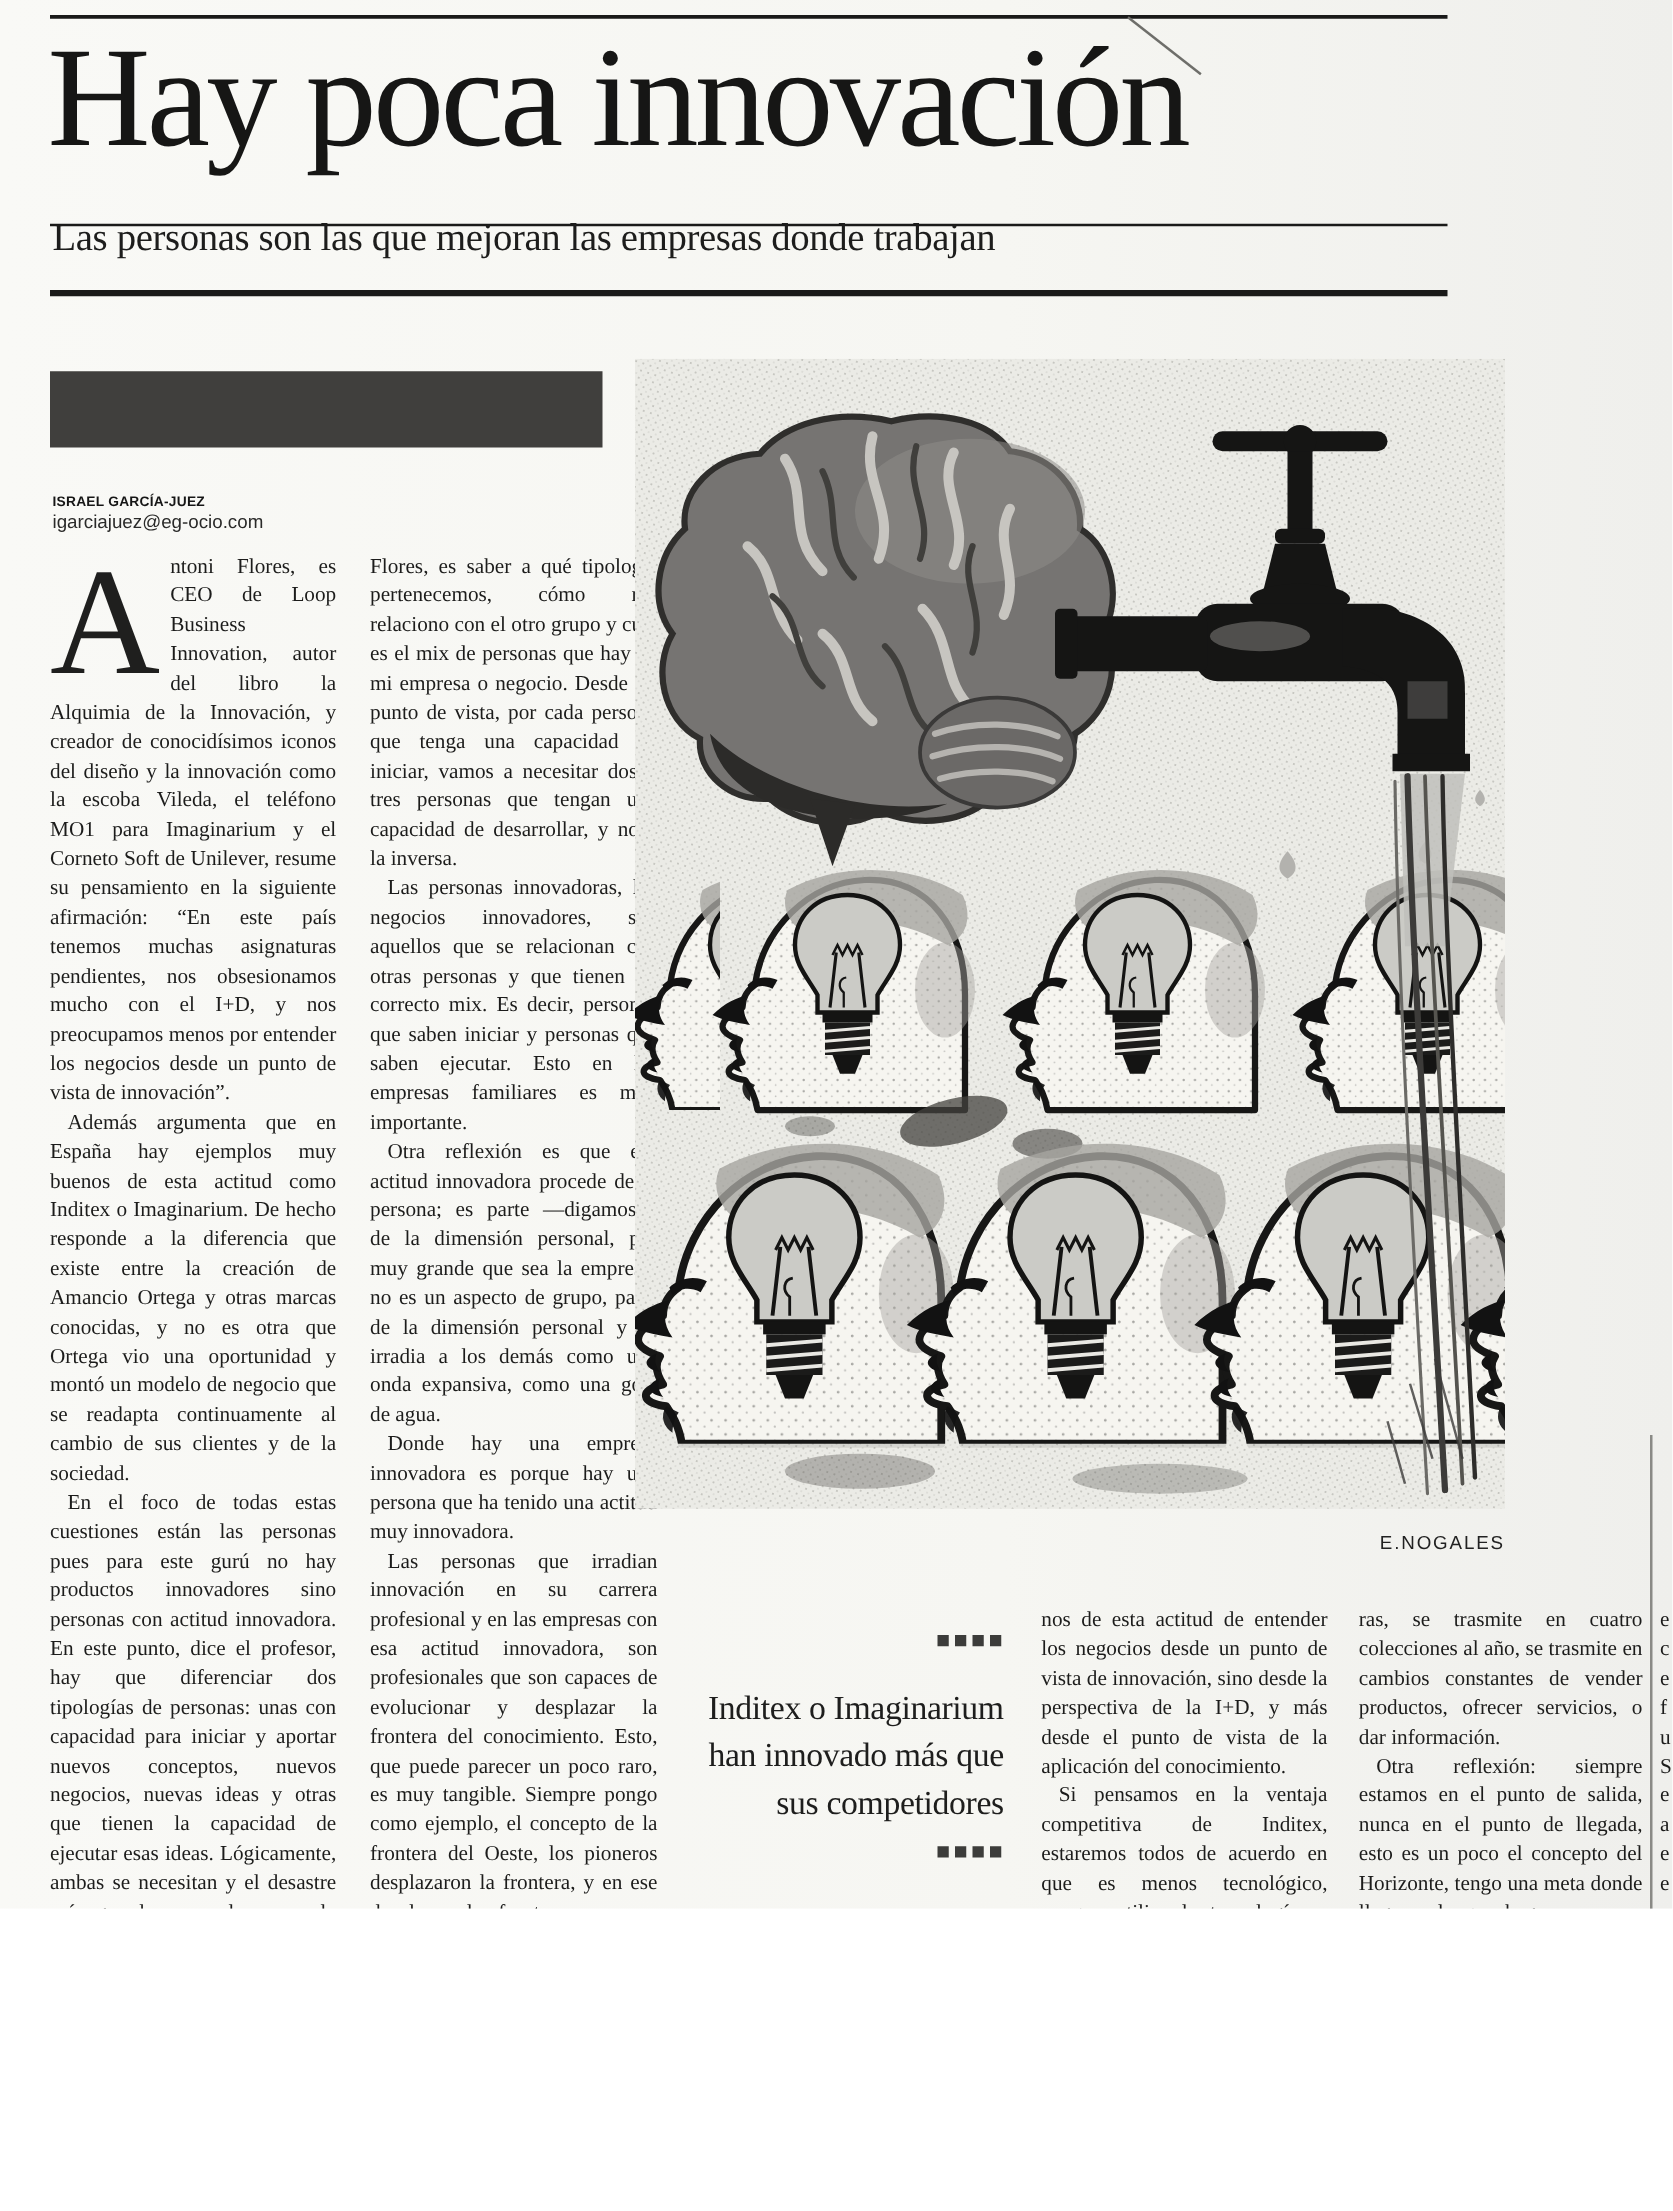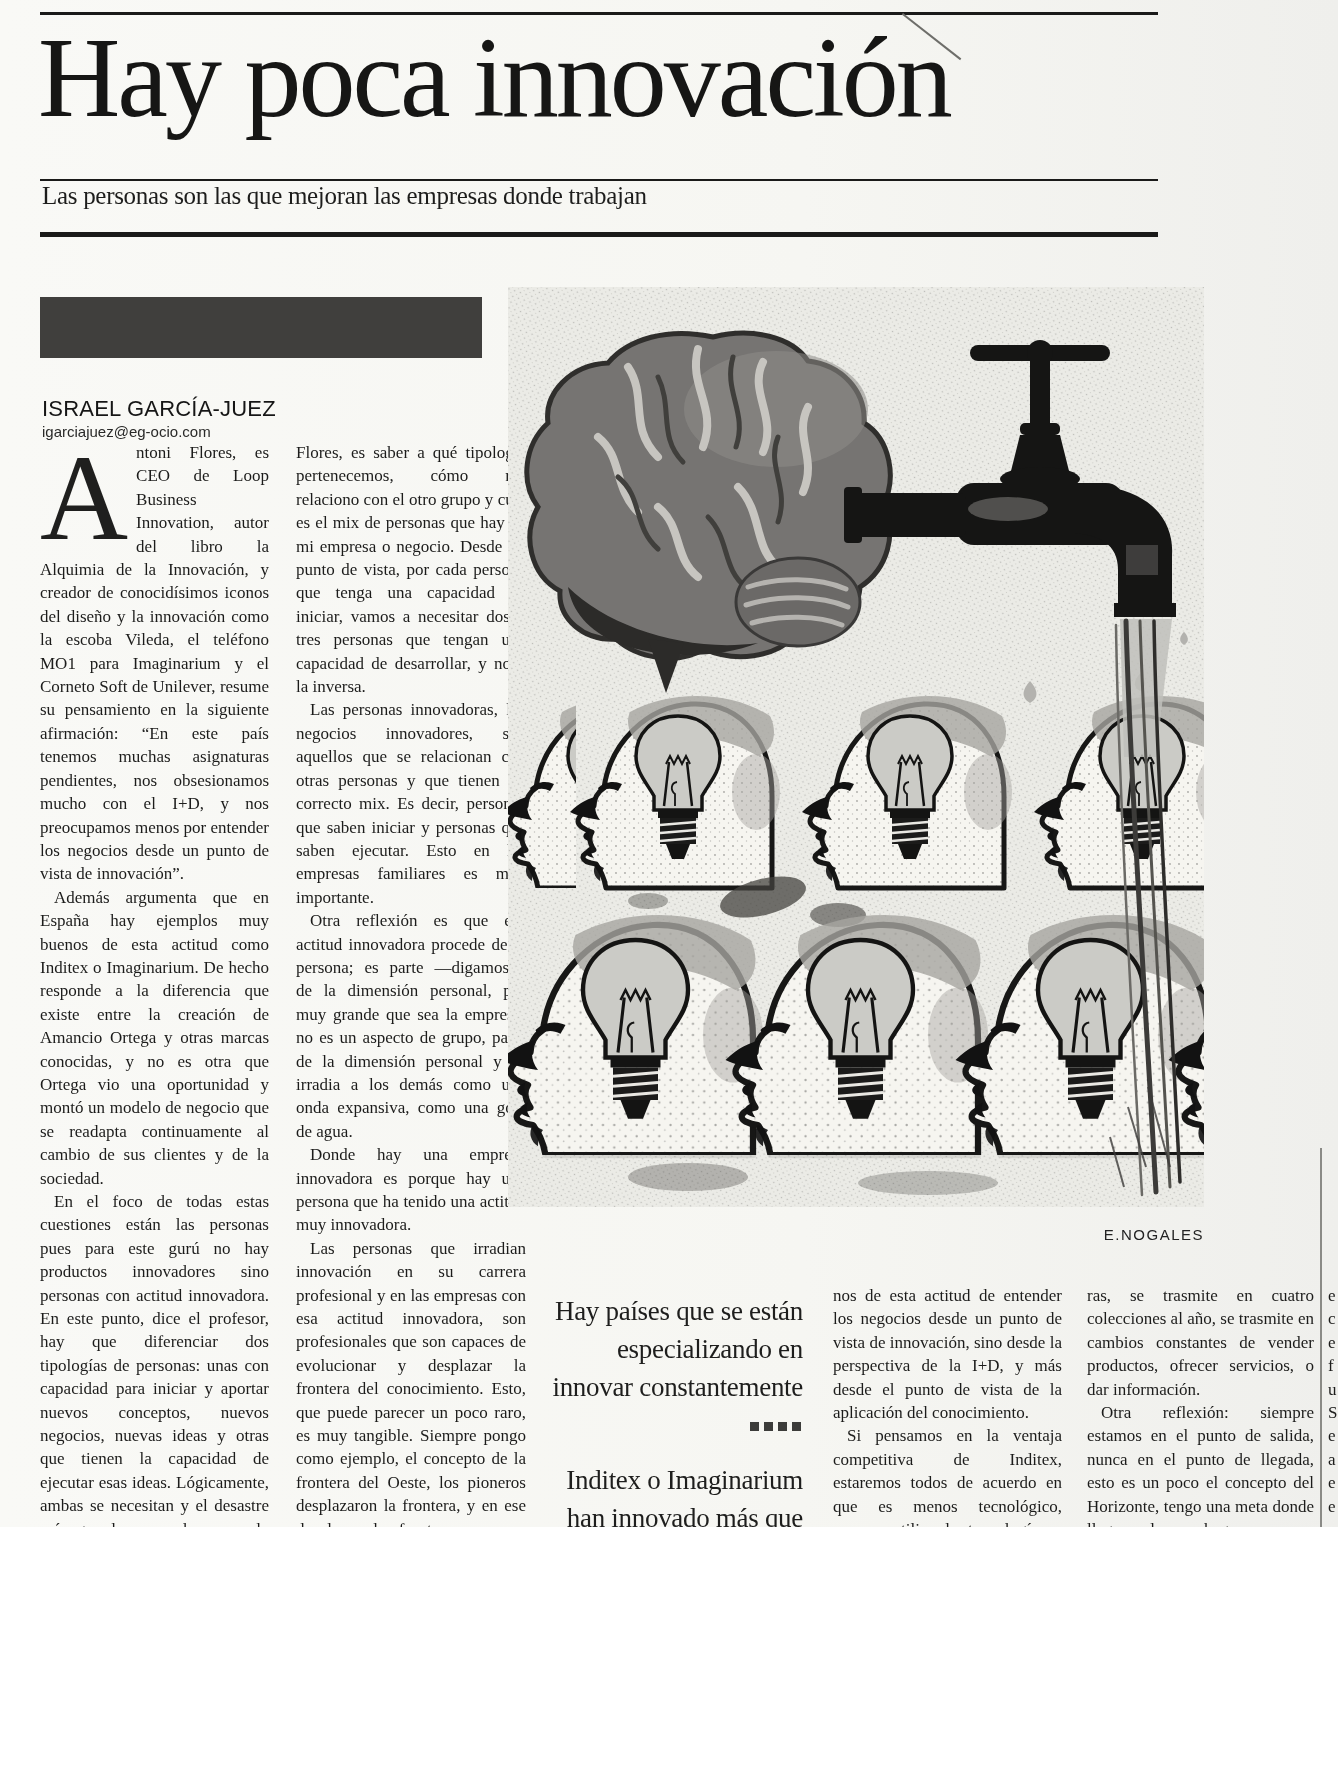--- a/index.html
+++ b/index.html
@@ -4,27 +4,27 @@
 <title>Hay poca innovación</title>
 <style>
   html,body{margin:0;padding:0;background:#ffffff;}
   .page{position:relative;width:1338px;height:1527px;overflow:hidden;
         background:linear-gradient(90deg,#f9f9f6 0%,#f6f6f2 60%,#efefec 100%);
         font-family:"Liberation Serif",serif;color:#1b1b1b;}
   .abs{position:absolute;}
   .rule{position:absolute;background:#1a1a19;}
   .headline{left:38px;top:18px;width:1140px;font-size:114px;line-height:1.05;
             letter-spacing:-3px;font-weight:400;color:#161615;}
-  .subheadline{left:42px;top:182px;width:1100px;font-size:25px;letter-spacing:-0.3px;color:#1d1d1c;}
+  .subheadline{left:42px;top:172px;width:1100px;font-size:31px;letter-spacing:-0.3px;color:#1d1d1c;}
   .kicker{left:40px;top:297px;width:442px;height:61px;background:#403f3d;overflow:hidden;}
   .kicker-inner{padding:2px 0 0 10px;font-family:"Liberation Sans",sans-serif;font-weight:800;
             font-size:36px;line-height:30px;color:#f3f3ef;transform:scaleX(.78);
             transform-origin:left top;letter-spacing:.5px;white-space:pre;}
   .byline{left:42px;top:396px;font-family:"Liberation Sans",sans-serif;}
-  .byline .author{font-weight:400;font-size:22px;letter-spacing:.2px;color:#161616;}
+  .byline .author{font-weight:700;font-size:11px;letter-spacing:.2px;color:#161616;}
   .byline .email{font-size:15px;color:#2a2a29;margin-top:1px;}
   .col{position:absolute;width:229px;font-size:17px;line-height:23.4px;text-align:justify;
        color:#1c1c1b;}
   .col p{margin:0;text-indent:14px;}
   .col p.noindent{text-indent:0;}
   .dropcap{float:left;font-size:122px;line-height:98px;padding:8px 8px 0 0;color:#1f1f1e;}
   .illus{left:508px;top:287px;width:696px;height:920px;}
   .credit{left:954px;top:1226px;width:250px;text-align:right;
           font-family:Liberation Sans, sans-serif;font-size:15px;letter-spacing:1.5px;color:#222;}
   .quotes{left:540px;top:1292px;width:263px;text-align:right;color:#1e1e1d;}
@@ -220,21 +220,20 @@
         <path d="M646 334 C648 460 658 630 672 895" stroke="#2e2d2b" stroke-width="3.5" fill="none" stroke-linecap="round"></path>
         <path d="M608 338 C610 480 620 670 634 908" stroke="#6b6a66" stroke-width="2.5" fill="none" stroke-linecap="round"></path>
         <path d="M620 820 l18 60 M640 800 l22 80 M602 850 l14 50" stroke="#3c3b39" stroke-width="2" opacity="0.8" fill="none"></path>
       </g>
     </svg>
   </div>
 
   <div class="abs credit">E.NOGALES</div>
 
   <div class="abs quotes">
-    <div class="quote">Hay países que se están especializando en innovar constantemente</div>
     <div class="squares">
       <span class="sq"></span>
       <span class="sq"></span>
       <span class="sq"></span>
       <span class="sq"></span>
     </div>
     <div class="quote">Inditex o Imaginarium han innovado más que sus competidores</div>
     <div class="squares">
       <span class="sq"></span>
       <span class="sq"></span>

